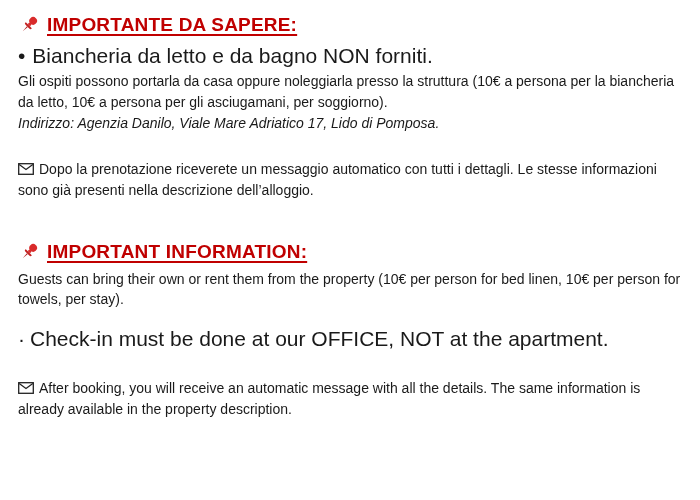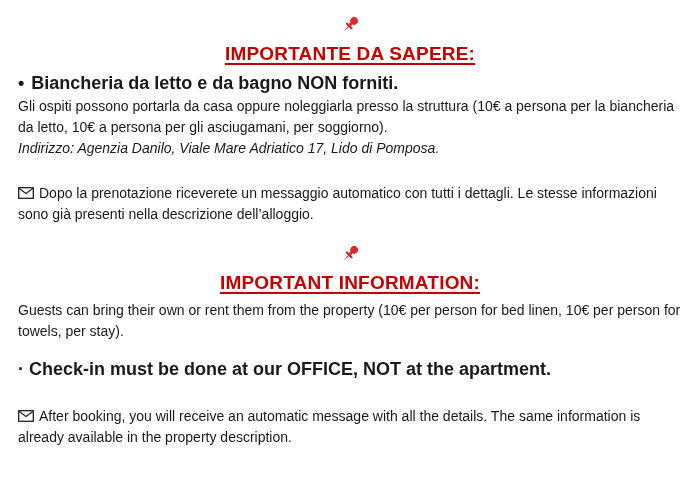--- a/index.html
+++ b/index.html
@@ -8,37 +8,36 @@
     background: #ffffff;
     font-family: "Liberation Sans", sans-serif;
     color: #1a1a1a;
     overflow: hidden;
   }
   .doc { padding: 14px 18px 0 18px; }
 
   .section-header {
     display: flex; align-items: center; gap: 7px;
     margin-bottom: 6px;
-    flex-direction: column;
   }
   .pin-icon { width: 22px; height: 22px; flex: 0 0 auto; }
   .heading {
     color: #c00000;
     font-size: 19px;
     font-weight: 700;
     letter-spacing: 0.2px;
     text-decoration: underline;
     text-decoration-thickness: 2px;
     text-underline-offset: 3px;
     margin: 0;
   }
 
   .point {
-    font-weight: 700;
-    font-size: 18px;
+    font-weight: 400;
+    font-size: 21px;
     line-height: 1.35;
     margin: 2px 0 1px 0;
   }
   .point .bullet { margin-right: 7px; }
   .s-en .point .bullet { margin-right: 5px; }
 
   .detail {
     font-size: 14px;
     line-height: 1.45;
     margin: 1px 0 2px 0;
@@ -56,21 +55,21 @@
     line-height: 1.5;
     margin: 25px 0 0 0;
   }
   .envelope-icon {
     display: inline-block;
     width: 16px; height: 12px;
     margin-right: 5px;
     vertical-align: -1px;
   }
 
-  .s-en { margin-top: 18px; }
+  .s-en { margin-top: 40px; }
   .s-en .point-1 { margin-top: 14px; }
   .s-en .point-2 { margin-top: 16px; }
 </style>
 </head>
 <body>
 
 <div class="doc">
 
   <section class="s-it">
     <div class="section-header">

